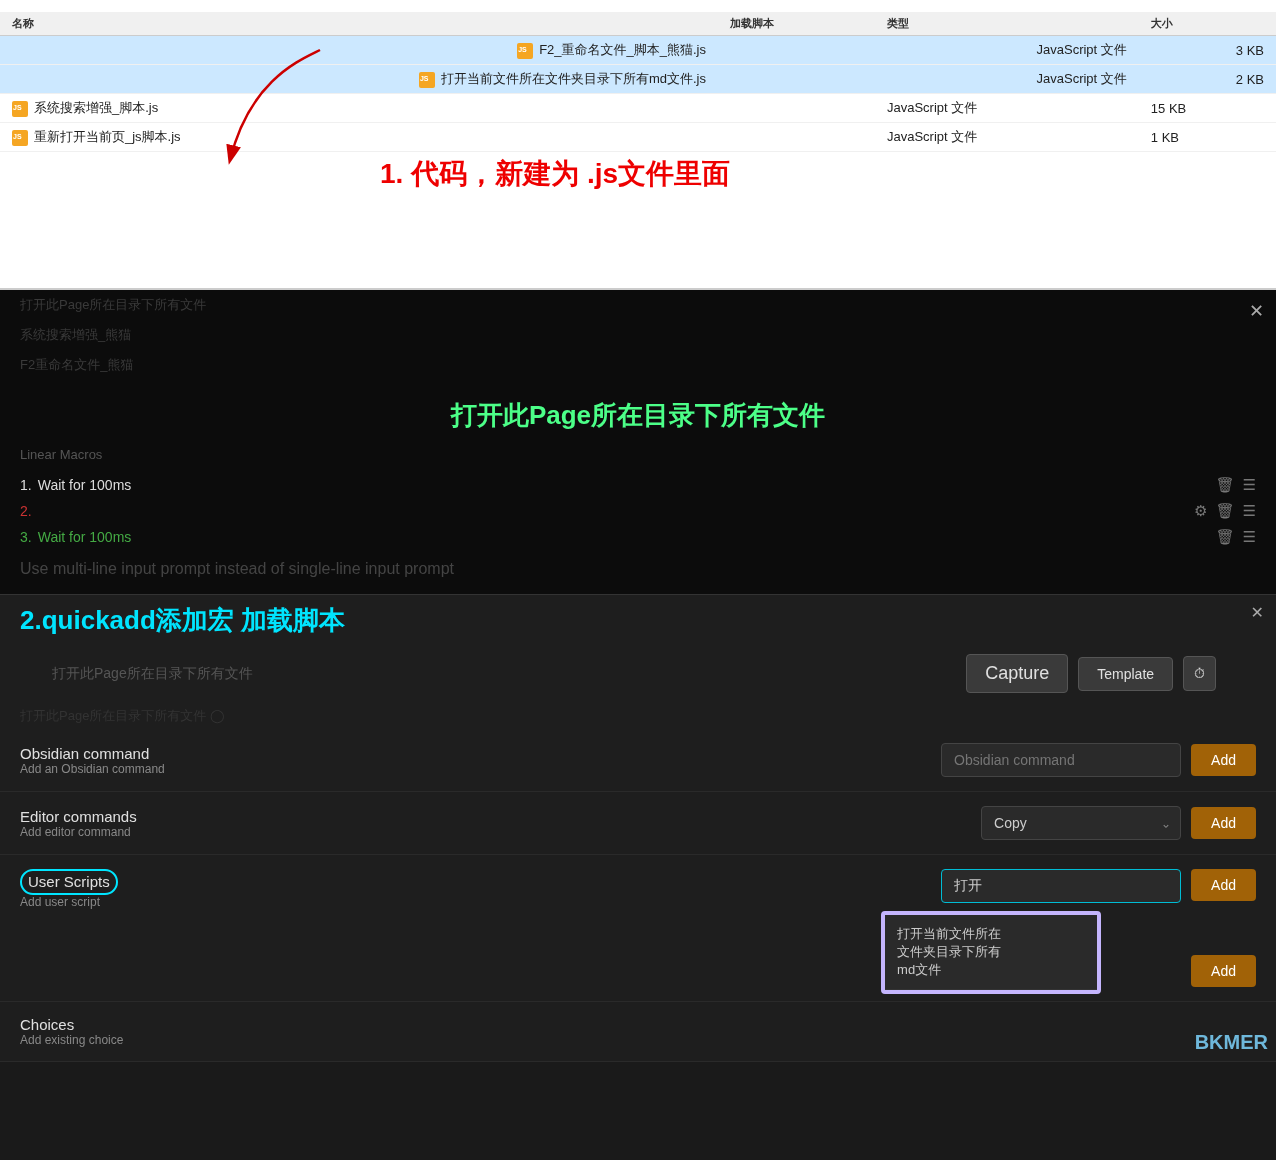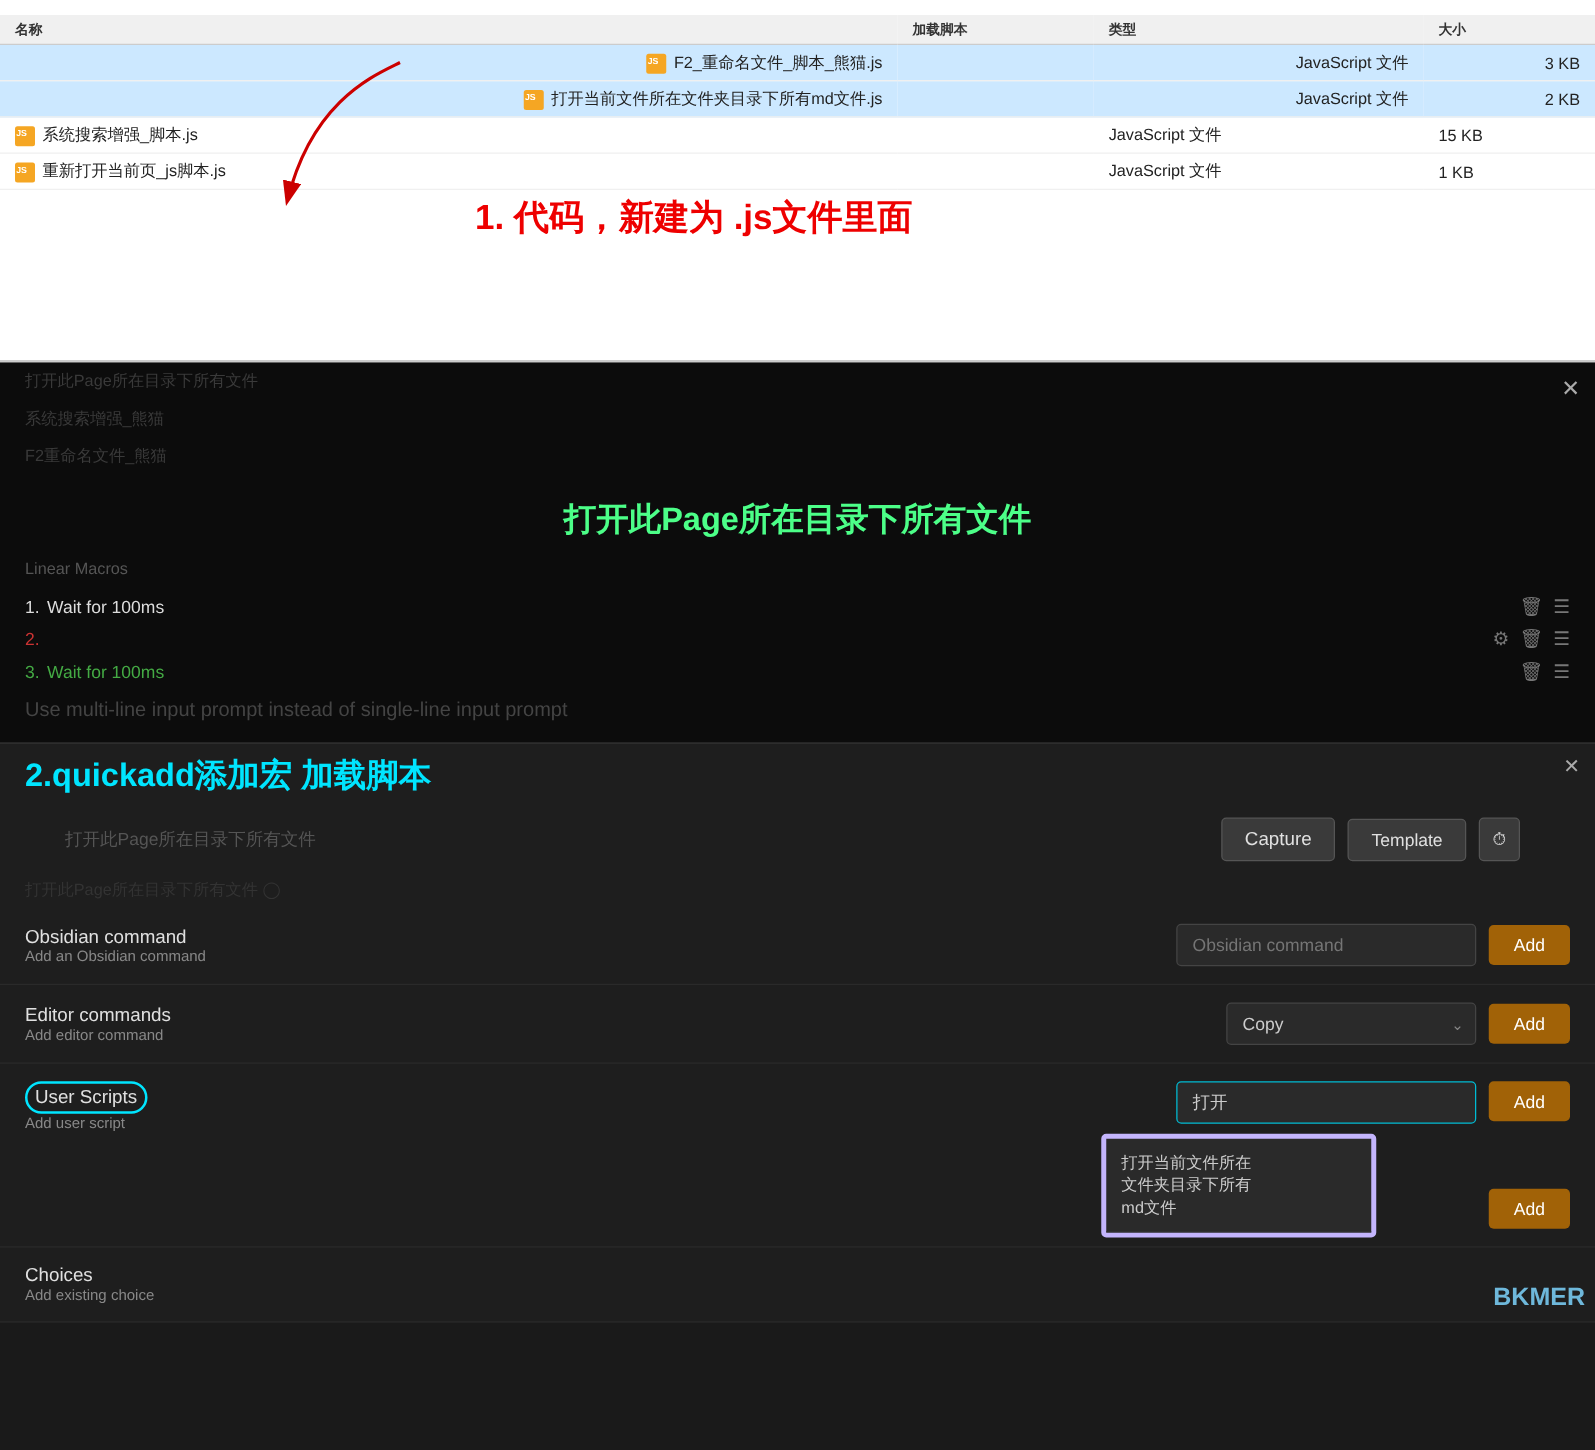--- a/index.html
+++ b/index.html
@@ -128,21 +128,21 @@
       flex: 1;
       padding-left: 40px;
     }
 
     .btn-capture {
       background: #3a3a3a;
       color: #e0e0e0;
       border: 1px solid #555;
       border-radius: 4px;
       padding: 8px 18px;
-      font-size: 15px;
+      font-size: 18px;
       cursor: pointer;
     }
 
     .btn-template {
       background: #3a3a3a;
       color: #e0e0e0;
       border: 1px solid #555;
       border-radius: 4px;
       padding: 8px 18px;
       font-size: 14px;

